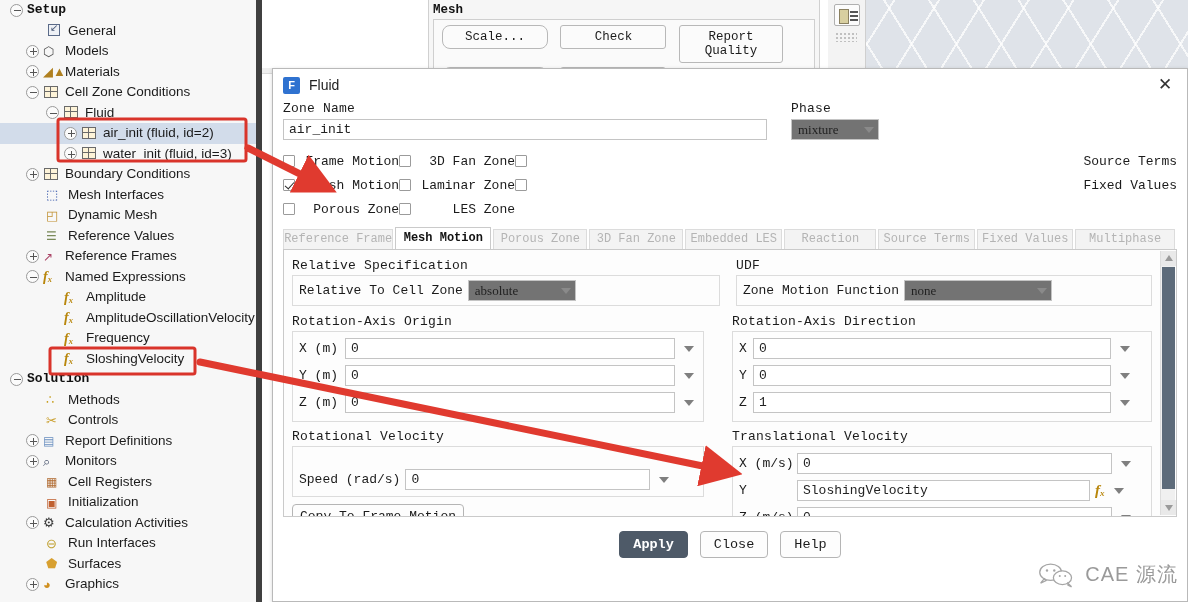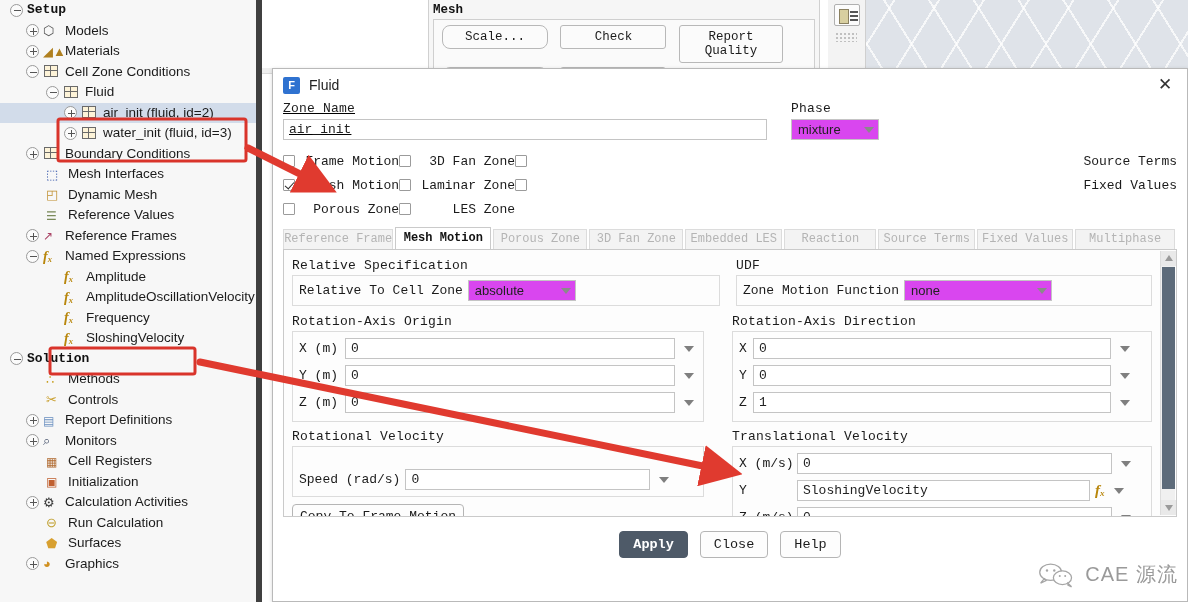--- a/index.html
+++ b/index.html
@@ -174,22 +174,22 @@
   .chk.on::after {
     content:""; position:absolute; left:3.2px; top:0.2px;
     width:4px; height:8px; border:solid #2a2a2a;
     border-width:0 1.7px 1.7px 0; transform:rotate(42deg);
   }
   .chk-lbl { font-family:"Liberation Mono",monospace; font-size:13px; color:#1b1b1b; }
 
   
   .combo {
     display:inline-flex; align-items:center; justify-content:space-between;
-    border:1px solid #c4c4c4; background:#d946ef; height:21px;
-    font-family:Liberation Sans, sans-serif; font-size:13px; color:#222;
+    border:1px solid #c4c4c4; background:#737373; height:21px;
+    font-family:Liberation Serif, serif; font-size:13px; color:#222;
     padding:0 4px 0 6px;
   }
   .caret {
     width:0; height:0; border-left:5px solid transparent;
     border-right:5px solid transparent; border-top:6px solid #8a8a8a;
     margin-left:8px; flex:0 0 auto;
   }
   .caret-std {
     width:0; height:0; border-left:5.5px solid transparent;
     border-right:5.5px solid transparent; border-top:6.5px solid #7f7f7f;
@@ -265,20 +265,27 @@
 <div id="under-band"></div>
 
 <div id="tree-panel">
   <div id="tree-list">
       <div class="tree-row hdr">
         <span style="display: inline-block; flex: 0 0 auto; width: 8px;"></span>
         <span class="exp"></span>
         <span class="lbl">Setup</span>
       </div>
       <div class="tree-row">
+        <span style="display: inline-block; flex: 0 0 auto; width: 44px;"></span>
+        <span class="ico">
+          <span class="ic-general" style="position:absolute;left:2px;top:1px"></span>
+        </span>
+        <span class="lbl">General</span>
+      </div>
+      <div class="tree-row">
         <span style="display: inline-block; flex: 0 0 auto; width: 24px;"></span>
         <span class="exp plus"></span>
         <span class="ico"><span class="ic-models">⬡</span></span>
         <span class="lbl">Models</span>
       </div>
       <div class="tree-row">
         <span style="display: inline-block; flex: 0 0 auto; width: 24px;"></span>
         <span class="exp plus"></span>
         <span class="ico"><span class="ic-mat">◢▲</span></span>
         <span class="lbl">Materials</span>
@@ -409,21 +416,21 @@
       </div>
       <div class="tree-row">
         <span style="display: inline-block; flex: 0 0 auto; width: 24px;"></span>
         <span class="exp plus"></span>
         <span class="ico"><span class="ic-ca">⚙</span></span>
         <span class="lbl">Calculation Activities</span>
       </div>
       <div class="tree-row">
         <span style="display: inline-block; flex: 0 0 auto; width: 44px;"></span>
         <span class="ico"><span class="ic-run">⊖</span></span>
-        <span class="lbl">Run Calculation</span>
+        <span class="lbl">Run Interfaces</span>
       </div>
       <div class="tree-row">
         <span style="display: inline-block; flex: 0 0 auto; width: 44px;"></span>
         <span class="ico"><span class="ic-surf">⬟</span></span>
         <span class="lbl">Surfaces</span>
       </div>
       <div class="tree-row">
         <span style="display: inline-block; flex: 0 0 auto; width: 24px;"></span>
         <span class="exp plus"></span>
         <span class="ico"><span class="ic-gfx">◕</span></span>
@@ -454,21 +461,21 @@
 
   <div id="dlg-titlebar">
     <div id="dlg-appicon">F</div>
     <div id="dlg-title">Fluid</div>
     <div id="dlg-close">✕</div>
   </div>
 
   <div class="dlg-body">
 
     <div style="display:flex; align-items:flex-start;">
-      <div style="width:484px;text-decoration:underline;">
+      <div style="width:484px;">
         <div class="sec-label">Zone Name</div>
         <div class="txtfield" style="width:484px; margin-top:3px;">air_init</div>
       </div>
       <div style="margin-left:24px;">
         <div class="sec-label">Phase</div>
         <div class="combo" style="width:88px; margin-top:3px;">
           <span>mixture</span>
           <span class="caret"></span>
         </div>
       </div>

